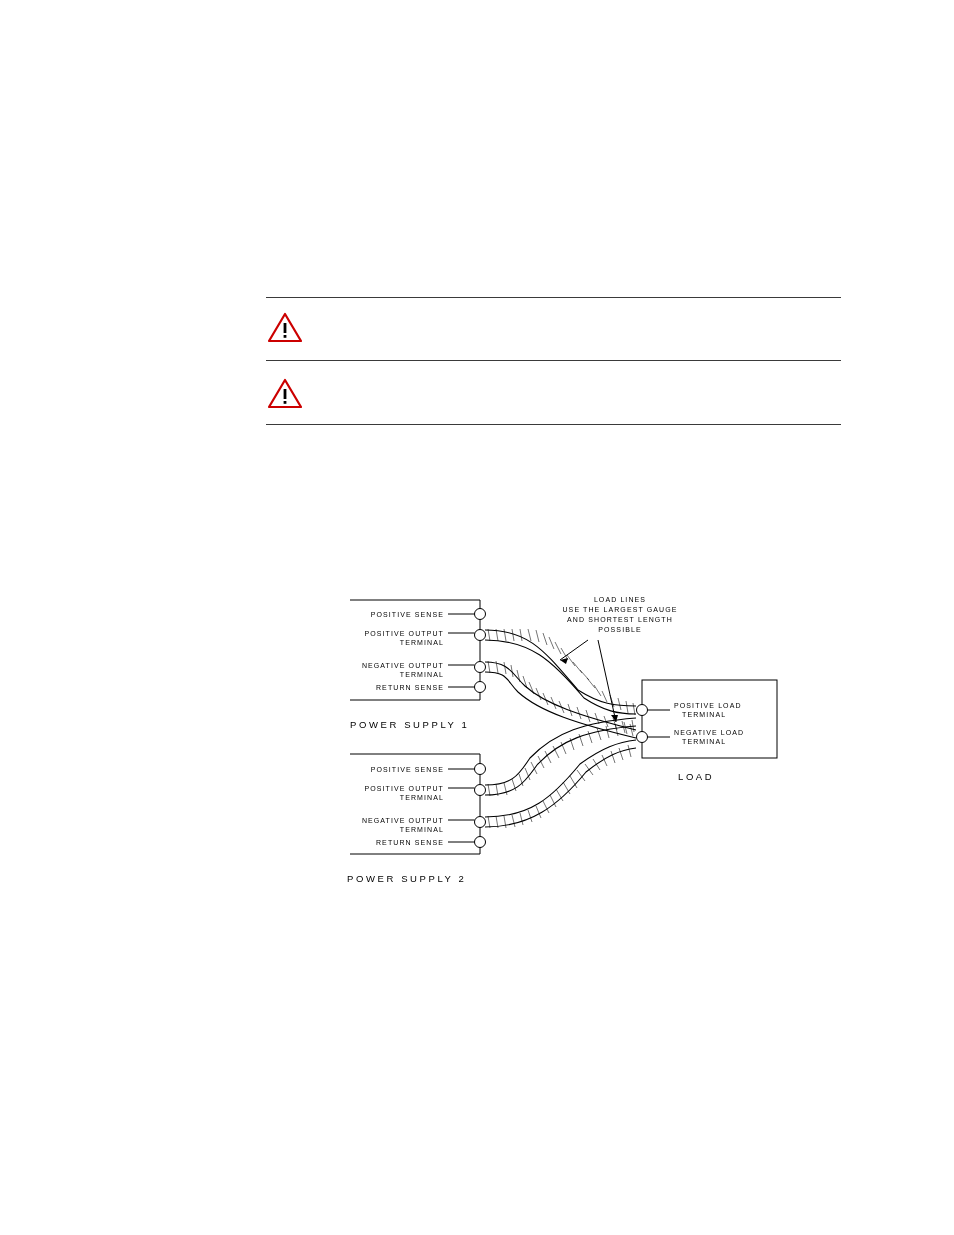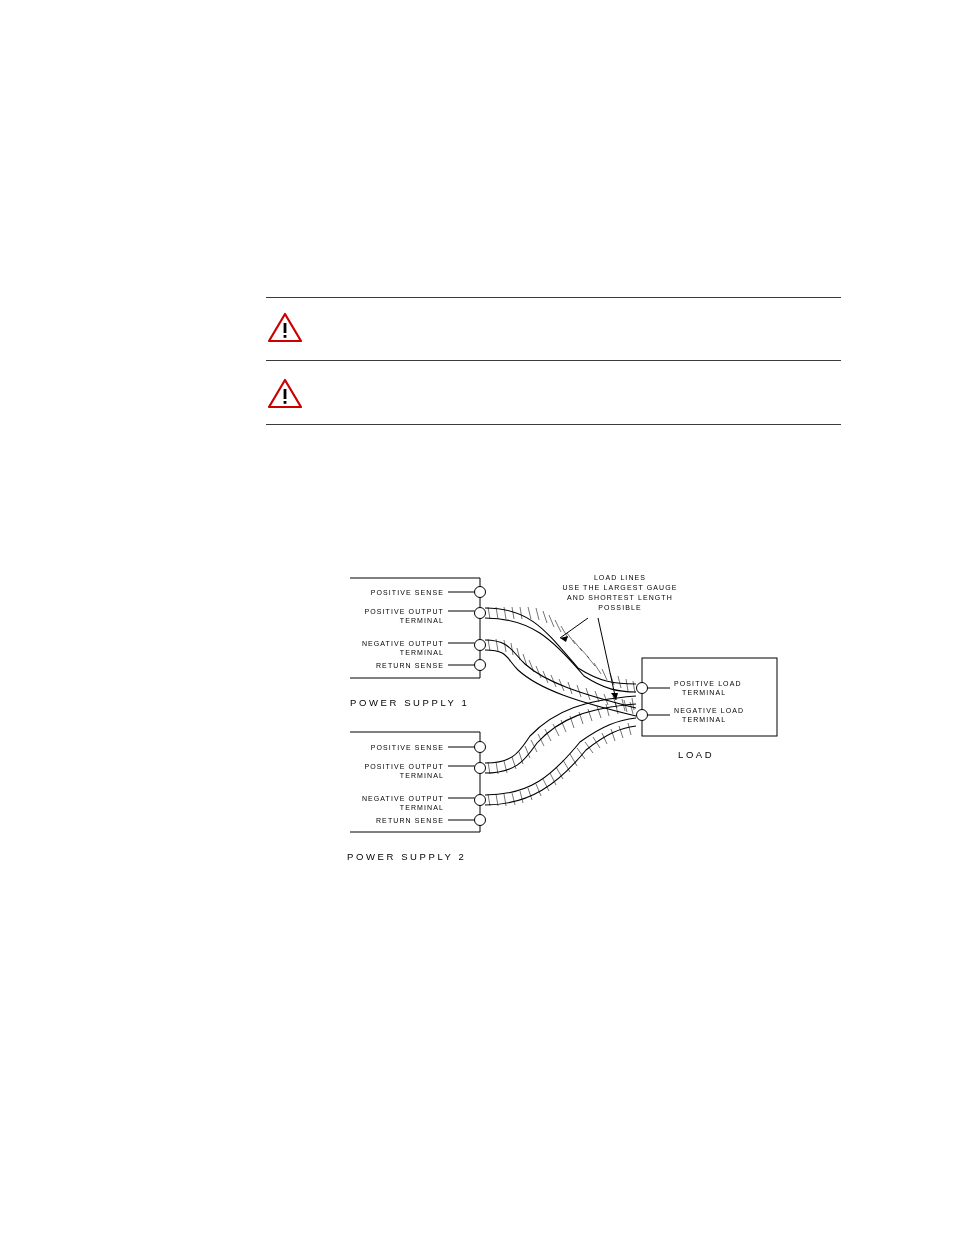--- a/index.html
+++ b/index.html
@@ -9,21 +9,21 @@
   .rule{position:absolute;left:266px;width:575px;height:1px;background:#3a3a3a;}
   .rule.r1{top:297px;}
   .rule.r2{top:360px;}
   .rule.r3{top:424px;}
 
   .warn-icon{position:absolute;width:36px;height:32px;}
   .warn-icon.w1{left:267px;top:311px;}
   .warn-icon.w2{left:267px;top:377px;}
 
   
-  .diagram{position:absolute;left:330px;top:560px;width:470px;height:320px;text-align:right;}
+  .diagram{position:absolute;left:330px;top:582px;width:470px;height:320px;text-align:right;}
   .diagram svg{display:block;}
 </style>
 </head>
 <body>
 
 <div class="rule r1"></div>
 <div class="rule r2"></div>
 <div class="rule r3"></div>
 
 <div class="warn-icon w1">

